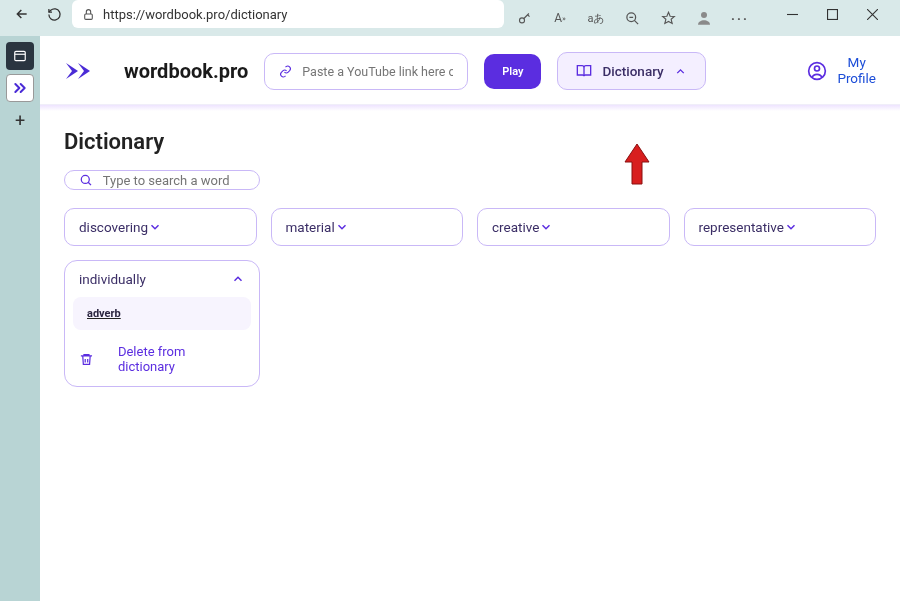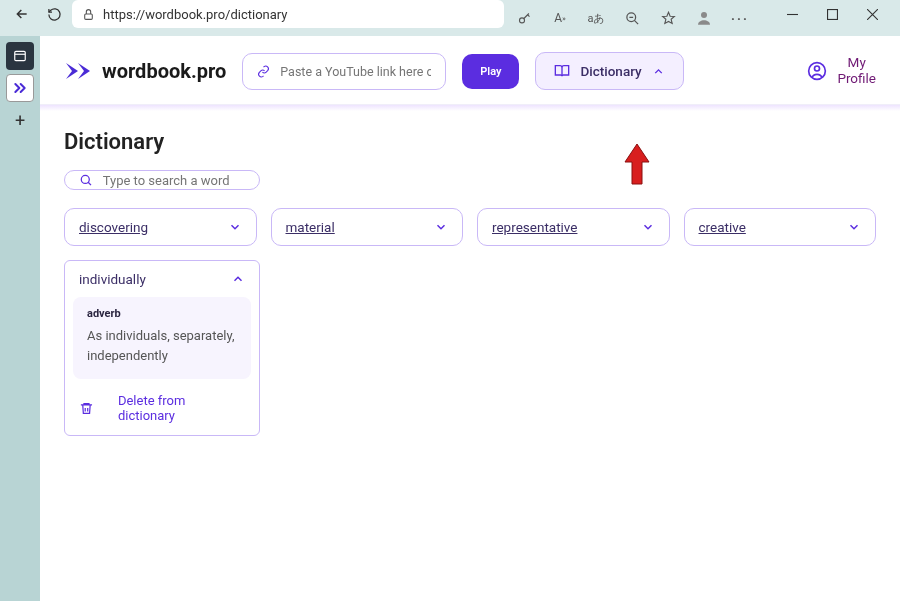--- a/index.html
+++ b/index.html
@@ -13,37 +13,37 @@
   .win-controls { display: flex; margin-left: 12px; }
   .win-btn { width: 40px; height: 28px; display: flex; align-items: center; justify-content: center; color: #333; cursor: pointer; }
   .shell { display: flex; height: calc(100% - 36px); }
   .tabstrip { width: 40px; background: #b8d4d4; display: flex; flex-direction: column; align-items: center; padding-top: 6px; gap: 4px; }
   .tab-chip { width: 28px; height: 28px; border-radius: 4px; display: flex; align-items: center; justify-content: center; cursor: pointer; }
   .tab-chip.dark { background: #2a3540; color: #fff; }
   .tab-chip.active { background: #fff; border: 1px solid #999; }
   .tab-chip.plus { color: #333; font-size: 18px; }
   .page { flex: 1; background: #fff; position: relative; overflow: hidden; }
   .topbar { display: flex; align-items: center; padding: 16px 24px 14px 24px; gap: 16px; border-bottom: 1px solid #f0eef9; }
-  .logo { display: flex; align-items: center; gap: 0; font-weight: 700; font-size: 20px; color: #1a1a1a; }
+  .logo { display: flex; align-items: center; gap: 22px; font-weight: 700; font-size: 20px; color: #1a1a1a; }
   .paste-box { display: flex; align-items: center; gap: 10px; border: 1.5px solid #c9b8f7; border-radius: 10px; padding: 10px 14px; width: 204px; color: #626087; }
   .paste-box input { border: none; outline: none; font-size: 12.5px; color: #555; width: 100%; background: transparent; }
   .play-btn { background: #5b2de0; color: #fff; border: none; border-radius: 10px; padding: 11px 18px; font-size: 11px; font-weight: 600; cursor: pointer; }
   .dict-btn { display: flex; align-items: center; gap: 10px; border: 1.5px solid #c9b8f7; background: #f4efff; border-radius: 10px; padding: 10px 18px; color: #3b2e66; cursor: pointer; font-size: 13.5px; font-weight: 500; }
   .spacer { flex: 1; }
-  .profile { display: flex; align-items: center; gap: 10px; color: #701a75; font-size: 13.5px; cursor: pointer; }
+  .profile { display: flex; align-items: center; gap: 10px; color: #1d4ed8; font-size: 13.5px; cursor: pointer; }
   .gradient-strip { height: 6px; background: linear-gradient(to bottom, #eee4ff, #fff); }
   .content { padding: 18px 24px; }
   .h1 { font-size: 22px; font-weight: 600; color: #222; margin-bottom: 16px; }
   .search-box { display: inline-flex; align-items: center; gap: 10px; border: 1.5px solid #c9b8f7; border-radius: 10px; padding: 1px 14px; width: 196px; color: #6b5fa5; margin-bottom: 18px; }
   .search-box input { border: none; outline: none; font-size: 13px; color: #555; background: transparent; width: 100%; }
   .word-row { display: flex; gap: 14px; margin-bottom: 14px; }
-  .word-chip { flex: 1; border: 1.5px solid #c9b8f7; border-radius: 10px; padding: 10px 14px; display: flex; align-items: center; justify-content: space-between; color: #3b2e66; font-size: 13.5px; cursor: pointer; text-decoration: underline; }
-  .card { width: 196px; border: 1.5px solid #c9b8f7; border-radius: 6px; overflow: hidden; }
+  .word-chip { flex: 1; border: 1.5px solid #c9b8f7; border-radius: 10px; padding: 10px 14px; display: flex; align-items: center; color: #3b2e66; font-size: 13.5px; cursor: pointer; }
+  .card { width: 196px; border: 1.5px solid #c9b8f7; border-radius: 13px; overflow: hidden; }
   .card-head { padding: 10px 14px; display: flex; align-items: center; justify-content: space-between; color: #3b2e66; font-size: 13.5px; cursor: pointer; }
-  .card-body { padding: 10px 14px 4px 14px; background: #f7f4fe; margin: 0 8px 8px 8px; border-radius: 8px; }
+  .card-body { padding: 10px 14px 4px 14px; background: #f7f4fe; margin: 0 8px 8px 8px; border-radius: 8px; text-decoration: underline; }
   .pos { font-size: 11px; font-weight: 700; color: #2b2540; margin-bottom: 6px; }
   .definition { font-size: 13px; color: #555; line-height: 1.5; margin-bottom: 10px; }
   .delete-row { display: flex; align-items: center; gap: 24px; padding: 6px 14px 12px 14px; color: #5b2de0; font-size: 13px; cursor: pointer; }
   .arrow-annot { position: absolute; top: 106px; left: 583px; pointer-events: none; }
   svg { display: block; }
   .chev { color: #5b2de0; }
 </style>
 </head>
 <body>
 
@@ -188,43 +188,42 @@
               <path d="M6 9l6 6 6-6"></path>
             </svg>
         </div>
         <div class="word-chip">
           <span>material</span>
           <svg class="chev" width="14" height="14" viewBox="0 0 24 24" fill="none" stroke="currentColor" stroke-width="2.5">
               <path d="M6 9l6 6 6-6"></path>
             </svg>
         </div>
         <div class="word-chip">
+          <span>creative</span>
+          <svg class="chev" width="14" height="14" viewBox="0 0 24 24" fill="none" stroke="currentColor" stroke-width="2.5">
+              <path d="M6 9l6 6 6-6"></path>
+            </svg>
+        </div>
+        <div class="word-chip">
           <span>representative</span>
-          <svg class="chev" width="14" height="14" viewBox="0 0 24 24" fill="none" stroke="currentColor" stroke-width="2.5">
-              <path d="M6 9l6 6 6-6"></path>
-            </svg>
-        </div>
-        <div class="word-chip">
-          <span>creative</span>
           <svg class="chev" width="14" height="14" viewBox="0 0 24 24" fill="none" stroke="currentColor" stroke-width="2.5">
               <path d="M6 9l6 6 6-6"></path>
             </svg>
         </div>
       </div>
 
       <div class="card">
         <div class="card-head">
           <span>individually</span>
           <svg class="chev" width="14" height="14" viewBox="0 0 24 24" fill="none" stroke="currentColor" stroke-width="2.5">
               <path d="M6 15l6-6 6 6"></path>
             </svg>
         </div>
         <div class="card-body">
           <div class="pos">adverb</div>
-          <div class="definition">As individuals, separately, independently</div>
         </div>
         <div class="delete-row">
           <svg width="15" height="15" viewBox="0 0 24 24" fill="none" stroke="#5b2de0" stroke-width="2">
               <path d="M3 6h18M8 6V4h8v2M6 6l1 14h10l1-14M10 11v6M14 11v6"></path>
             </svg>
           <span>Delete from dictionary</span>
         </div>
       </div>
     </div>
 

